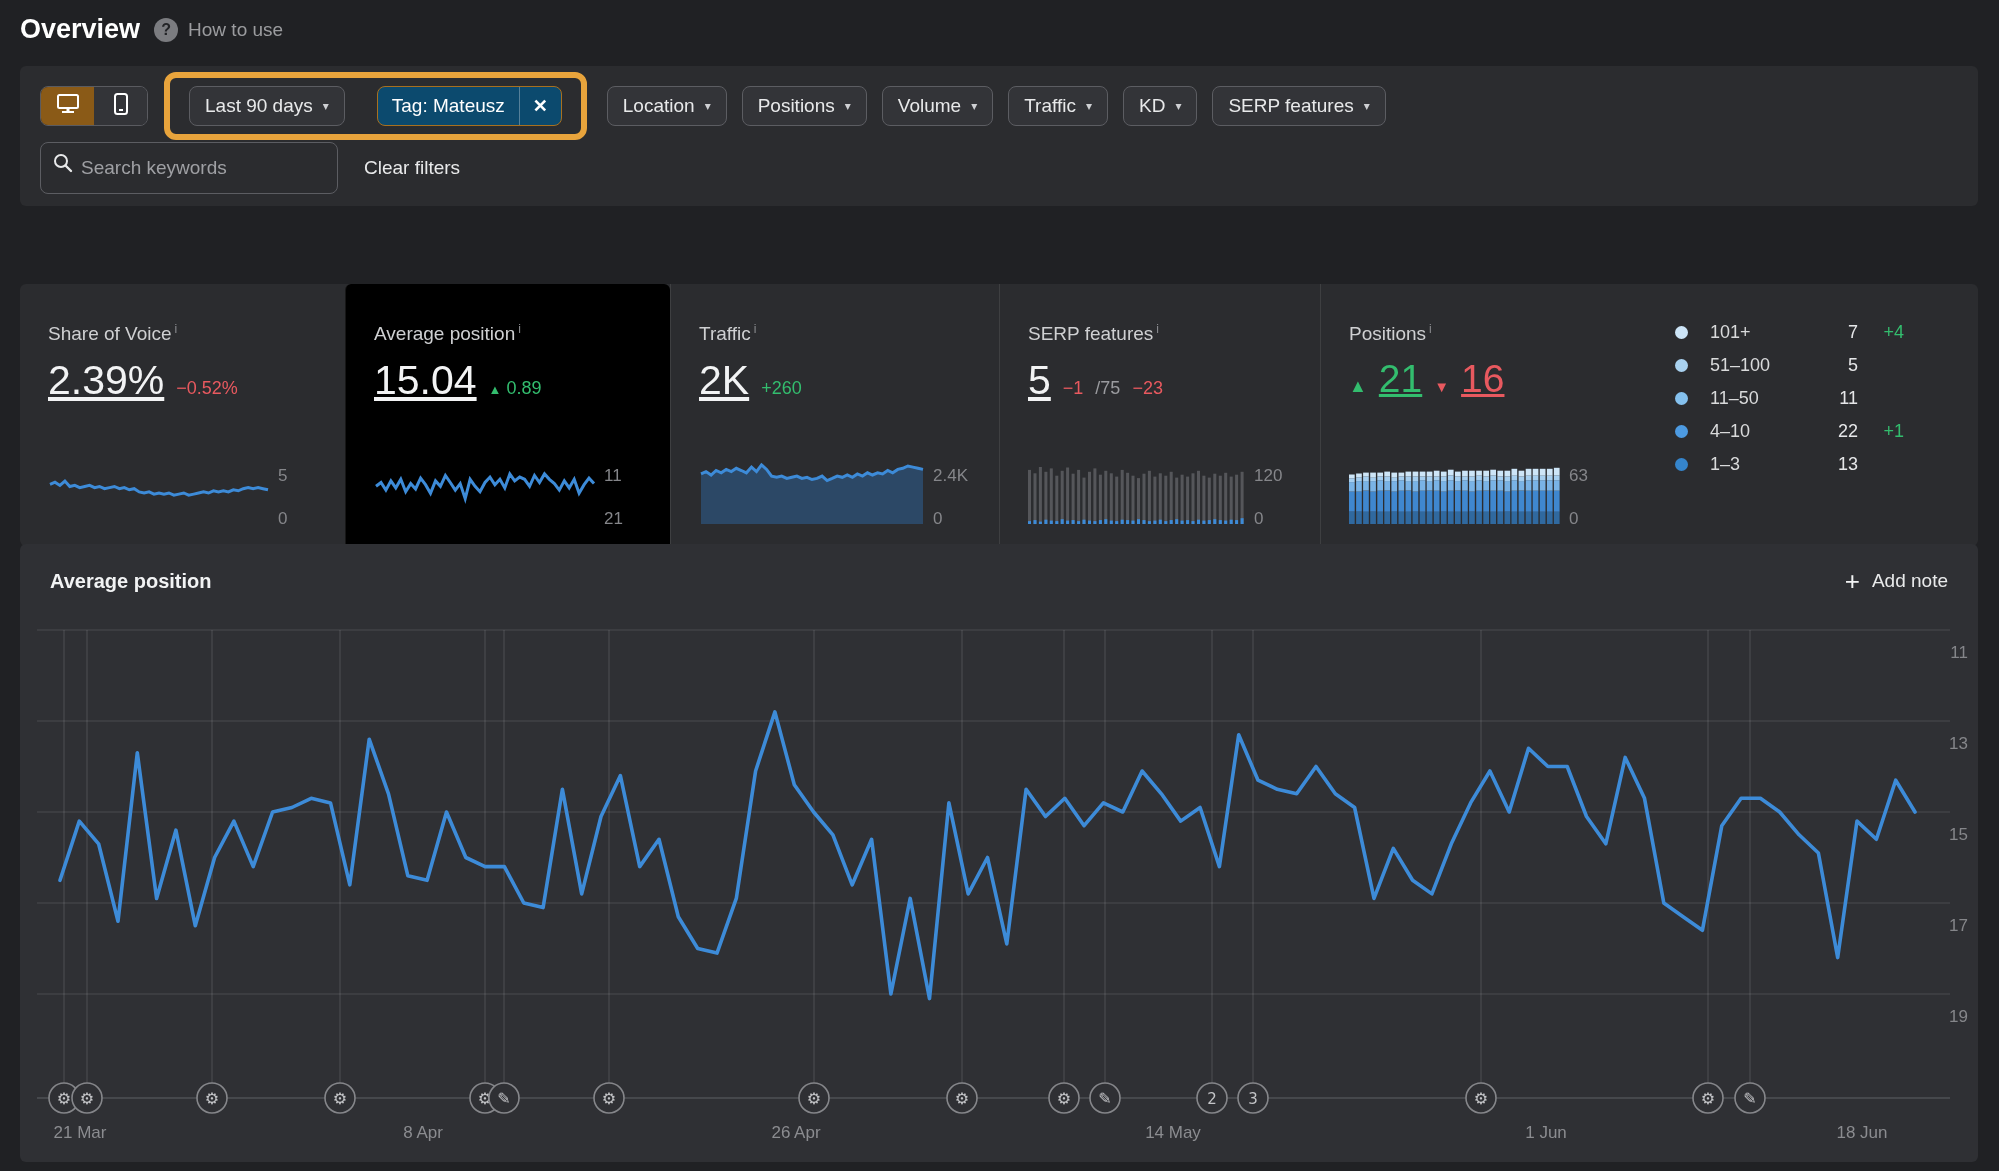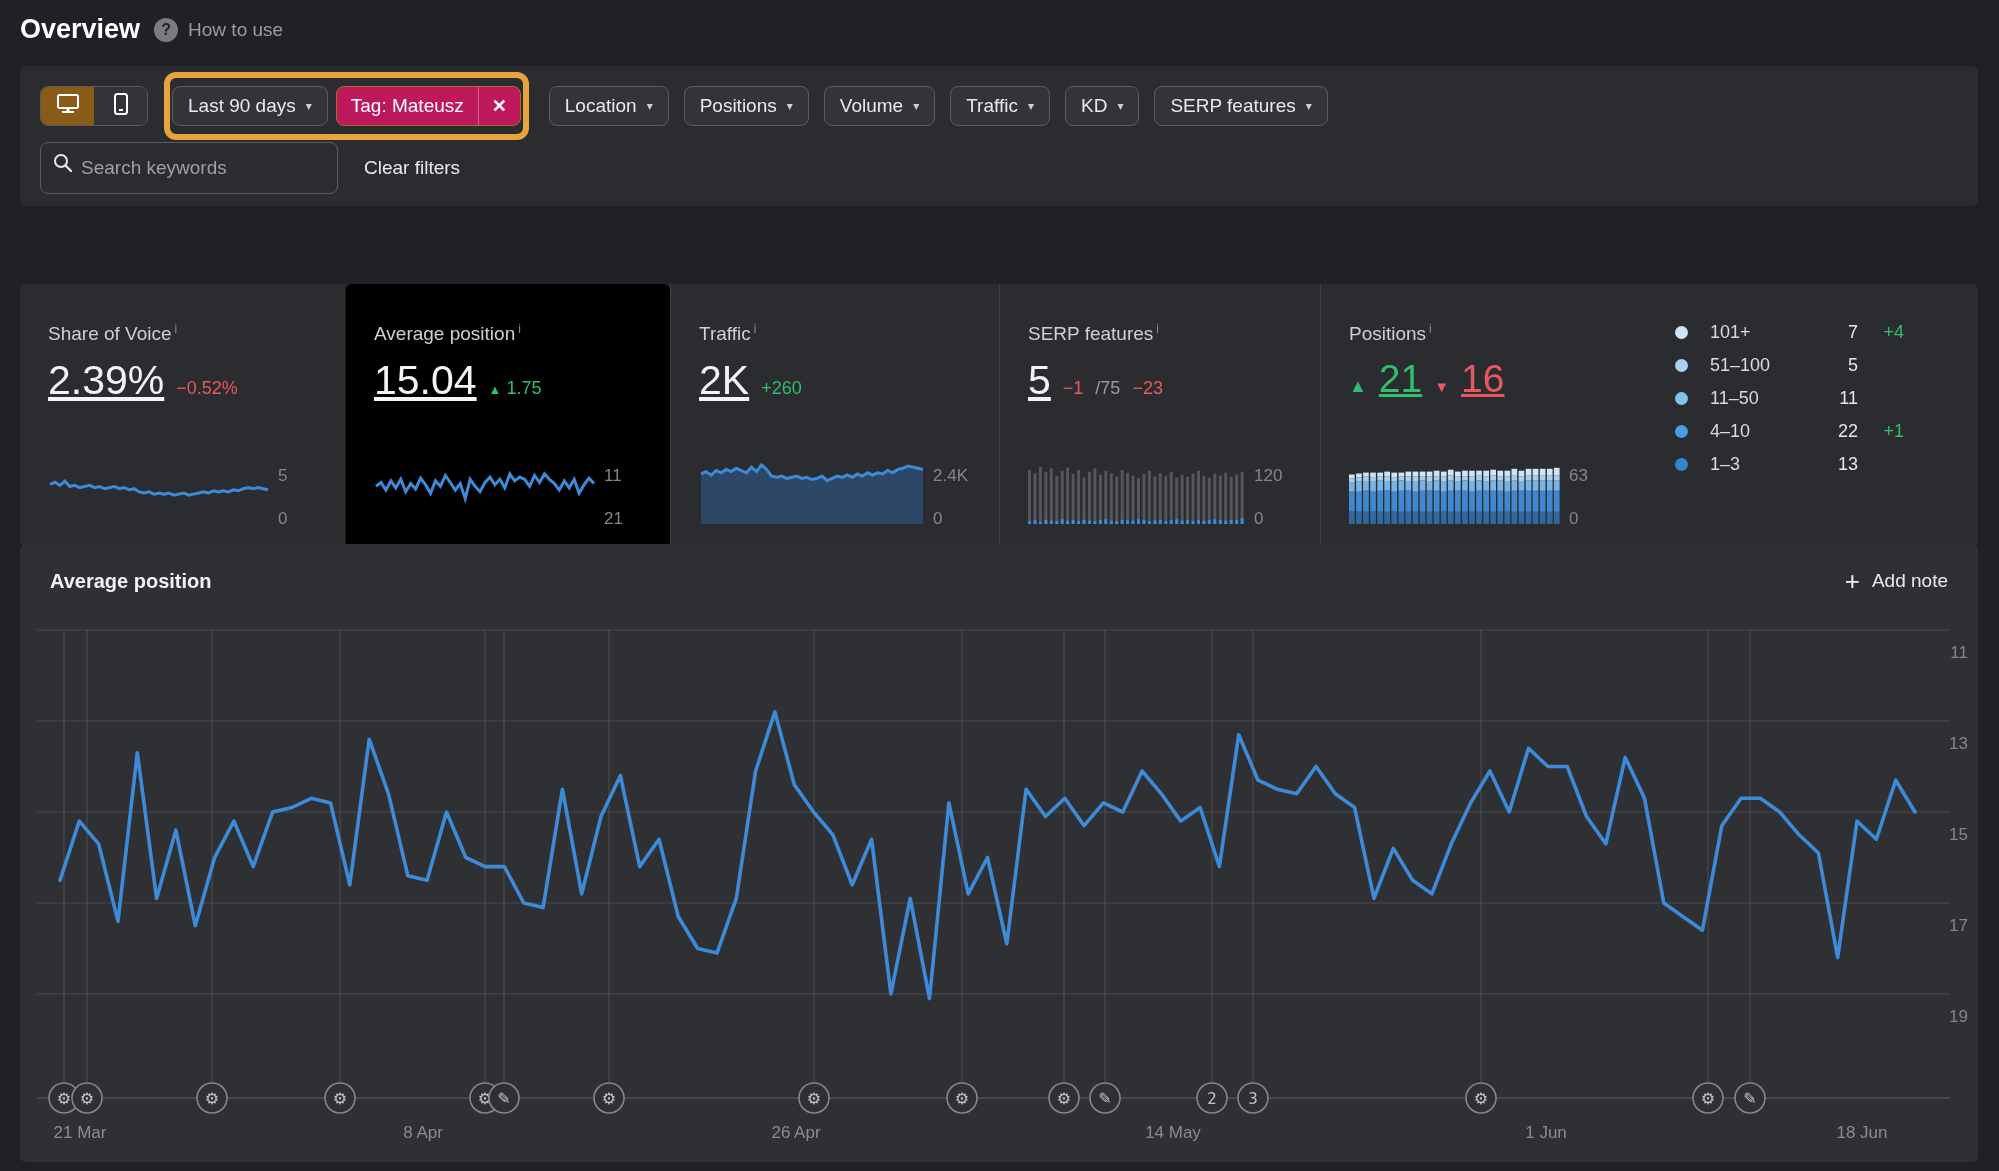--- a/index.html
+++ b/index.html
@@ -11,26 +11,26 @@
   .help { display:flex; align-items:center; gap:10px; color:#9b9c9f; font-size:19px; }
   .help-icon { width:24px; height:24px; border-radius:50%; background:#7b7c80; color:#232427;
     font-weight:bold; font-size:16px; display:flex; align-items:center; justify-content:center; }
 
   .panel { position:absolute; left:20px; width:1958px; background:#2b2c2f; border-radius:6px; }
   .filter-panel { top:66px; height:140px; padding:20px; }
   .frow { display:flex; align-items:center; }
   .device-group { display:flex; height:40px; border-radius:8px; overflow:hidden; border:1px solid #5a5b60; }
   .device-btn { width:53px; display:flex; align-items:center; justify-content:center; background:#333438; cursor:pointer; }
   .device-btn.active { background:#8a5a17; }
-  .hl-wrap { display:flex; align-items:center; gap:8px; border:6px solid #e8a43c; border-radius:12px;
-    padding:8px 2px; margin:-14px 6px -14px 16px; }
+  .hl-wrap { display:flex; align-items:center; gap:32px; border:6px solid #e8a43c; border-radius:12px;
+    padding:8px 19px; margin:-14px 6px -14px 16px; }
   .dd-btn { height:40px; display:flex; align-items:center; gap:10px; padding:0 15px; background:#333438;
     border:1px solid #5c5d62; border-radius:8px; font-size:19px; color:#e8e9ea; cursor:pointer; white-space:nowrap; }
   .caret { font-size:12px; color:#cfd0d3; }
-  .tag-chip { height:40px; display:flex; align-items:stretch; background:#be185d; border:1px solid #a8701f;
+  .tag-chip { height:40px; display:flex; align-items:stretch; background:#0c4a6e; border:1px solid #a8701f;
     border-radius:8px; overflow:hidden; cursor:pointer; }
   .tag-label { display:flex; align-items:center; padding:0 14px; font-size:19px; color:#ffffff; }
   .tag-x { width:42px; display:flex; align-items:center; justify-content:center; border-left:1px solid rgba(255,255,255,.3);
     color:#ffffff; font-size:18px; font-weight:bold; }
   .dropdowns { display:flex; gap:15px; margin-left:14px; }
   .row2 { margin-top:16px; display:flex; align-items:center; }
   .search-box { position:relative; width:298px; height:52px; border:1px solid #5c5d62; border-radius:8px; }
   .search-box svg { position:absolute; left:11px; top:9px; }
   .search-box input { width:100%; height:100%; background:transparent; border:none; outline:none;
     padding-left:40px; font-size:19px; color:#e8e9ea; font-family:"Liberation Sans", sans-serif; }
@@ -170,21 +170,21 @@
         <span class="t">5</span>
         <span class="b">0</span>
       </div>
     </div>
   </div>
 
   <div class="card selected" style="width:325px">
     <div class="card-title"><span>Average position</span><sup>i</sup></div>
     <div class="value-row">
       <span class="big-val">15.04</span>
-      <span class="delta green"><span class="tri">▲</span> <span>1.75</span></span>
+      <span class="delta green"><span class="tri">▲</span> <span>0.89</span></span>
     </div>
     <div class="spark-row">
       <svg id="spark-avg" width="222" height="76">
           <polyline points="2.0,32.3 7.0,28.5 11.9,36.1 16.9,26.9 21.8,33.9 26.8,25.3 31.7,37.7 36.7,29.6 41.6,35.0 46.6,24.2 51.5,30.7 56.5,39.3 61.5,26.9 66.4,32.3 71.4,21.5 76.3,28.5 81.3,36.1 86.2,29.6 91.2,44.7 96.1,25.3 101.1,32.3 106.0,37.7 111.0,28.5 116.0,23.1 120.9,30.7 125.9,25.3 130.8,33.9 135.8,19.9 140.7,26.9 145.7,23.1 150.6,25.3 155.6,32.3 160.5,21.5 165.5,28.5 170.5,19.9 175.4,25.3 180.4,29.6 185.3,36.1 190.3,26.9 195.2,33.9 200.2,25.3 205.1,39.3 210.1,30.7 215.0,24.2 220.0,29.6" fill="none" stroke="#3d8bd8" stroke-width="3"></polyline>
         </svg>
       <div class="spark-axis">
         <span class="t">11</span>
         <span class="b">21</span>
       </div>
     </div>

